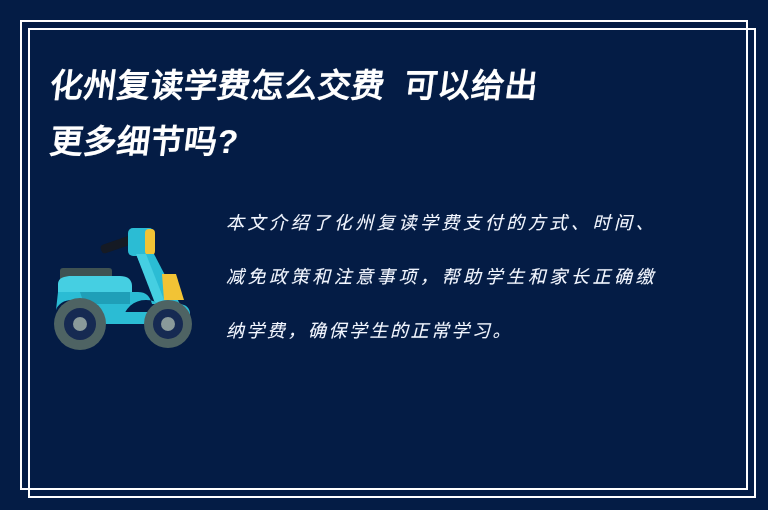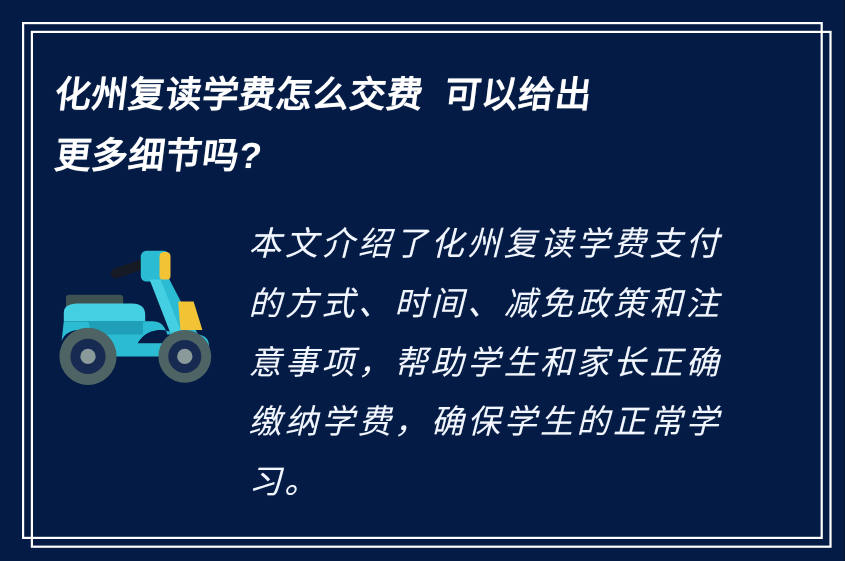--- a/index.html
+++ b/index.html
@@ -77,21 +77,21 @@
   .illustration svg {
     display: block;
     width: 160px;
     height: 150px;
   }
 
   
   .body-copy {
     flex: 1 1 auto;
     color: #f2f6ff;
-    font-size: 30px;
+    font-size: 18px;
     line-height: 54px;
     letter-spacing: 2.5px;
     font-family: "DejaVu Serif", "Liberation Serif", serif;
     font-style: italic;
     font-weight: 400;
     text-align: justify;
     text-justify: inter-ideograph;
     padding-left: 6px;
     max-width: 430px;
     text-shadow: 0 0 1px rgba(255,255,255,0.25);

